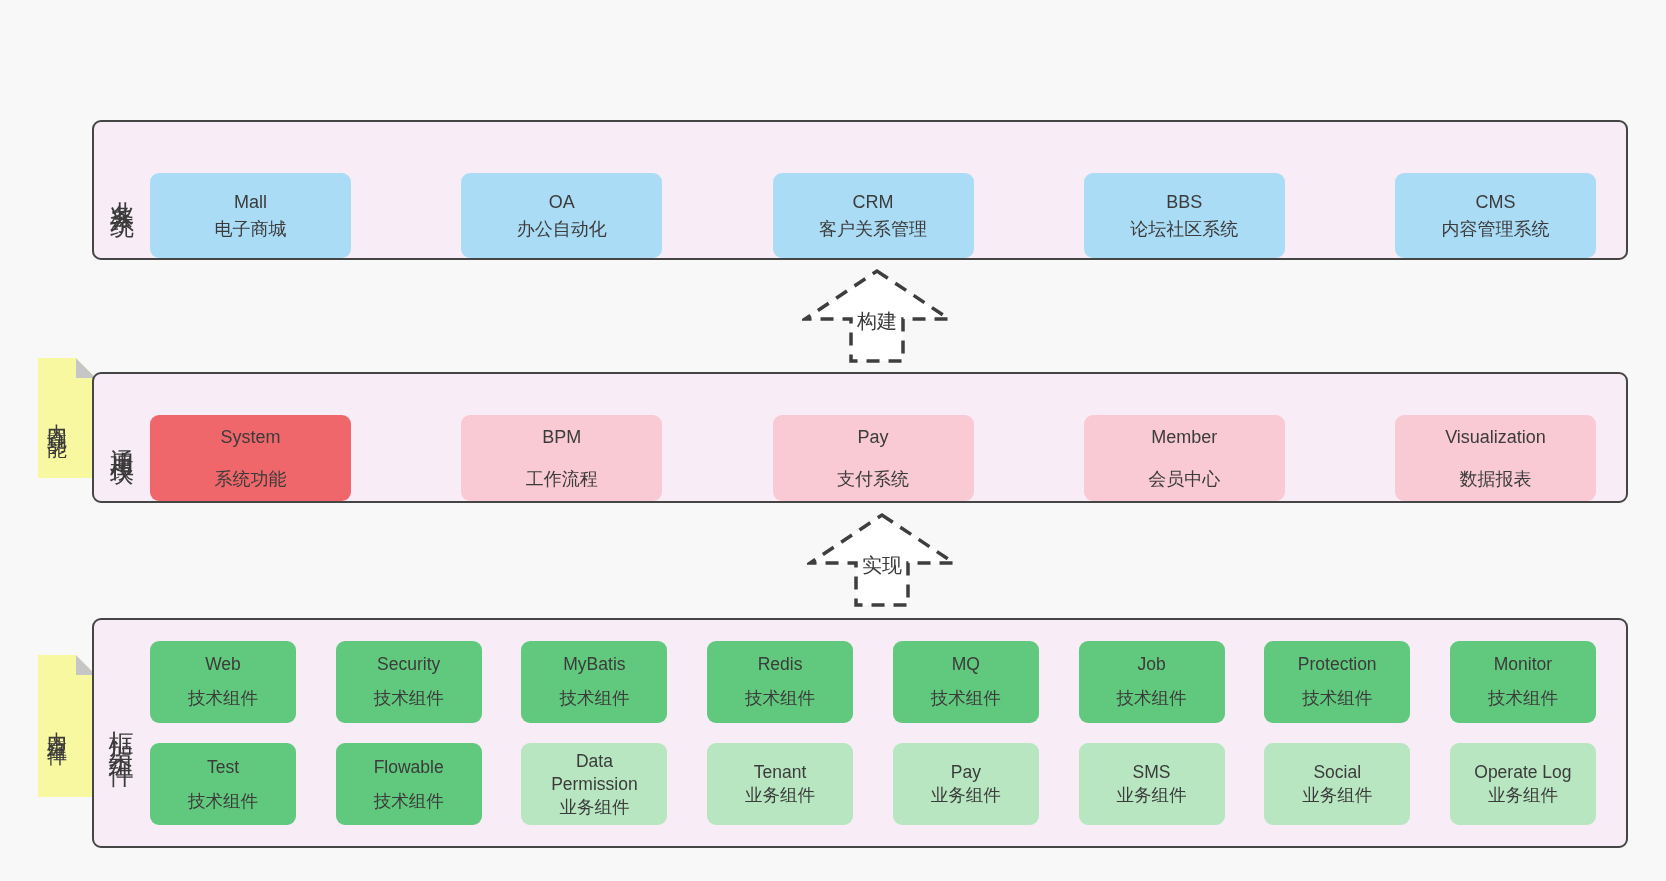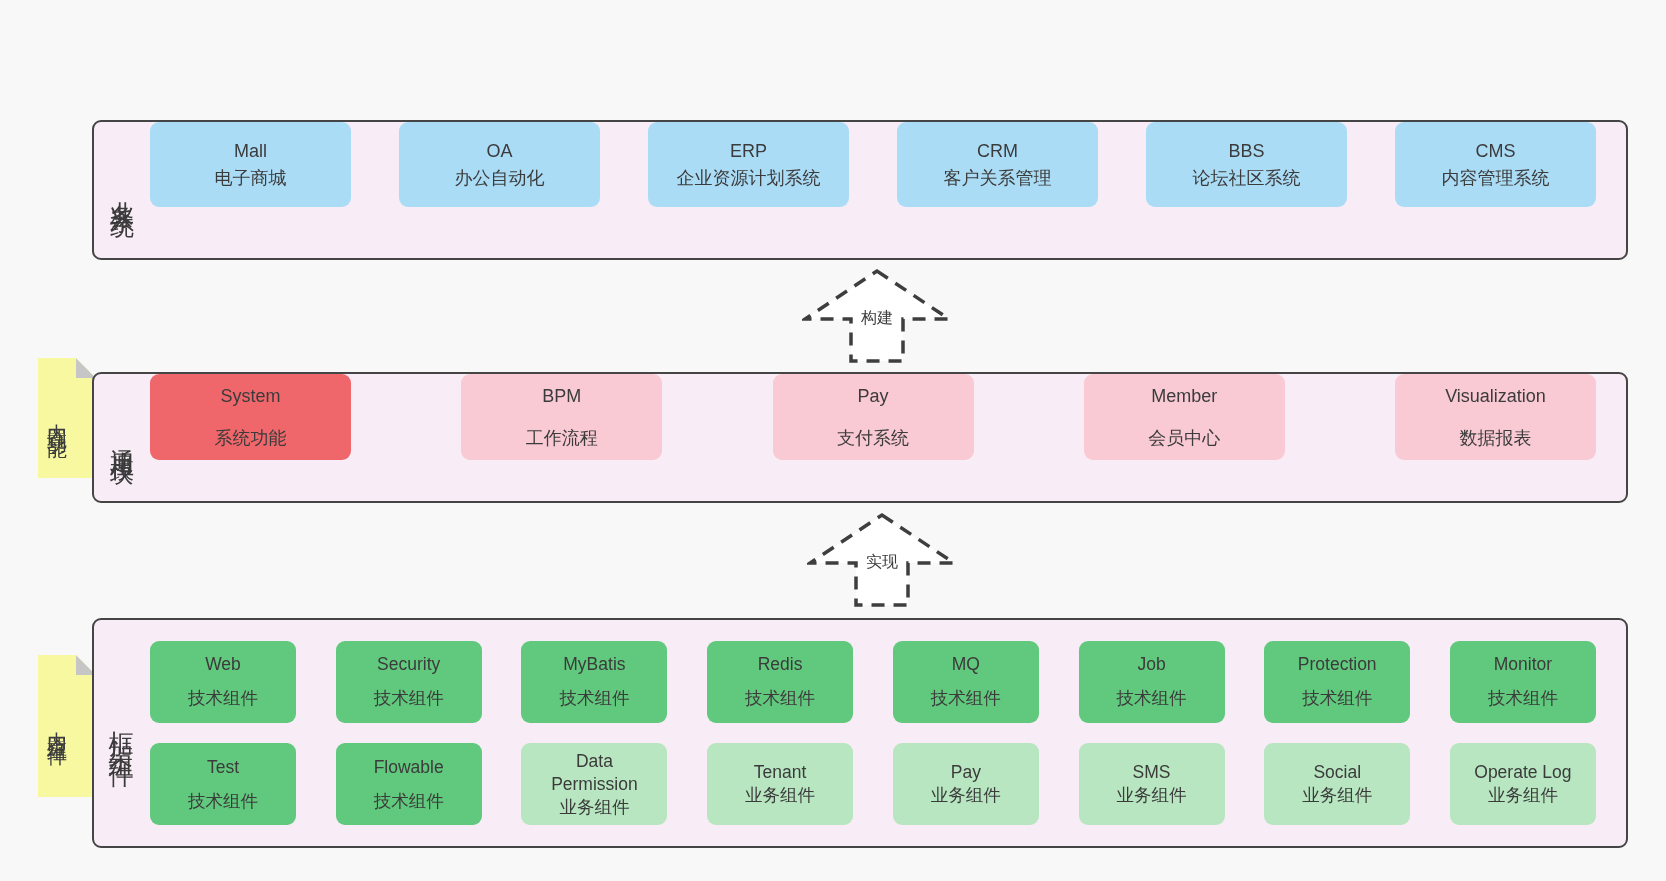--- a/index.html
+++ b/index.html
@@ -48,21 +48,21 @@
   .band-boxes-col {
     flex: 1;
     display: flex;
     flex-direction: column;
     justify-content: space-evenly;
     padding-right: 30px;
   }
   .band-row {
     display: flex;
     justify-content: space-between;
-    align-items: flex-start;
+    align-items: flex-end;
   }
   .band-1 .band-row, .band-2 .band-row { flex: 1; }
 
   
   .box {
     box-sizing: border-box;
     border-radius: 9px;
     display: flex;
     flex-direction: column;
     justify-content: center;
@@ -122,21 +122,21 @@
   .arrow-1 { left: 802px; top: 268px; }
   .arrow-2 { left: 807px; top: 512px; }
   .arrow svg { width: 100%; height: 100%; display: block; }
   .arrow-label {
     position: absolute;
     left: 50%;
     top: 40px;
     transform: translateX(-50%);
     background: var(--arrow-fill, #ffffff);
     padding: 0 3px;
-    font-size: 16px;
+    font-size: 20px;
     line-height: 1.3;
     white-space: nowrap;
     color: var(--text, #3b3b3b);
   }
 </style>
 </head>
 <body>
 
 <div class="canvas">
 
@@ -151,24 +151,20 @@
     <div class="band-label">业务系统</div>
     <div class="band-boxes-col">
       <div class="band-row">
           <div class="box blue">
             <div class="box-en">Mall</div>
             <div class="box-zh">电子商城</div>
           </div>
           <div class="box blue">
             <div class="box-en">OA</div>
             <div class="box-zh">办公自动化</div>
-          </div>
-          <div class="box blue">
-            <div class="box-en">ERP</div>
-            <div class="box-zh">企业资源计划系统</div>
           </div>
           <div class="box blue">
             <div class="box-en">CRM</div>
             <div class="box-zh">客户关系管理</div>
           </div>
           <div class="box blue">
             <div class="box-en">BBS</div>
             <div class="box-zh">论坛社区系统</div>
           </div>
           <div class="box blue">

